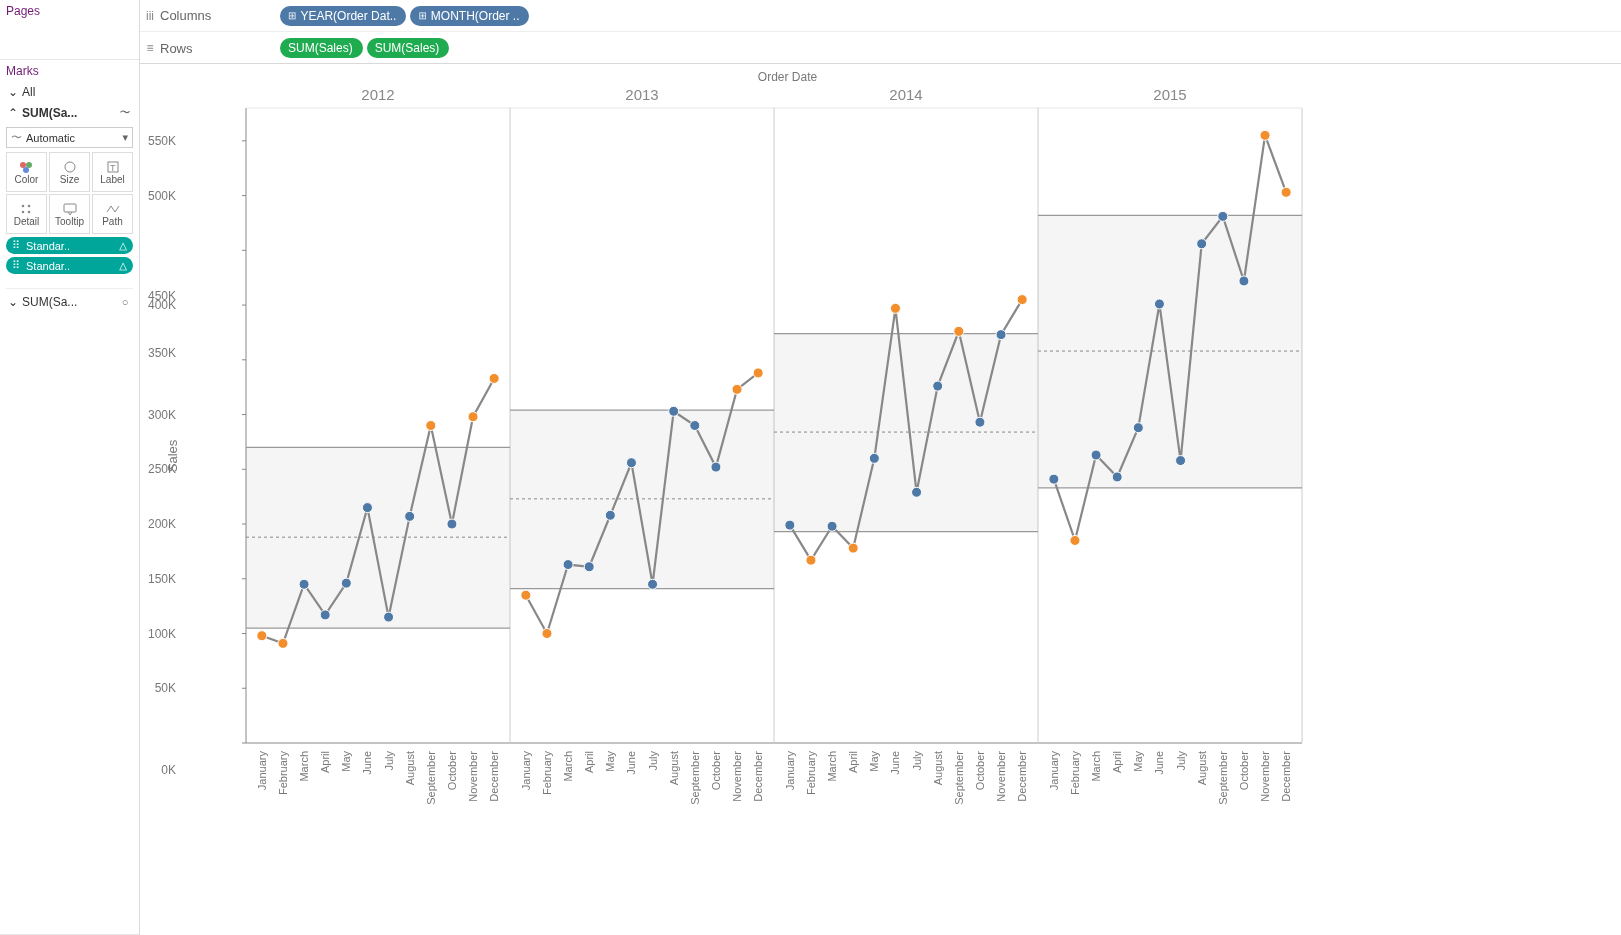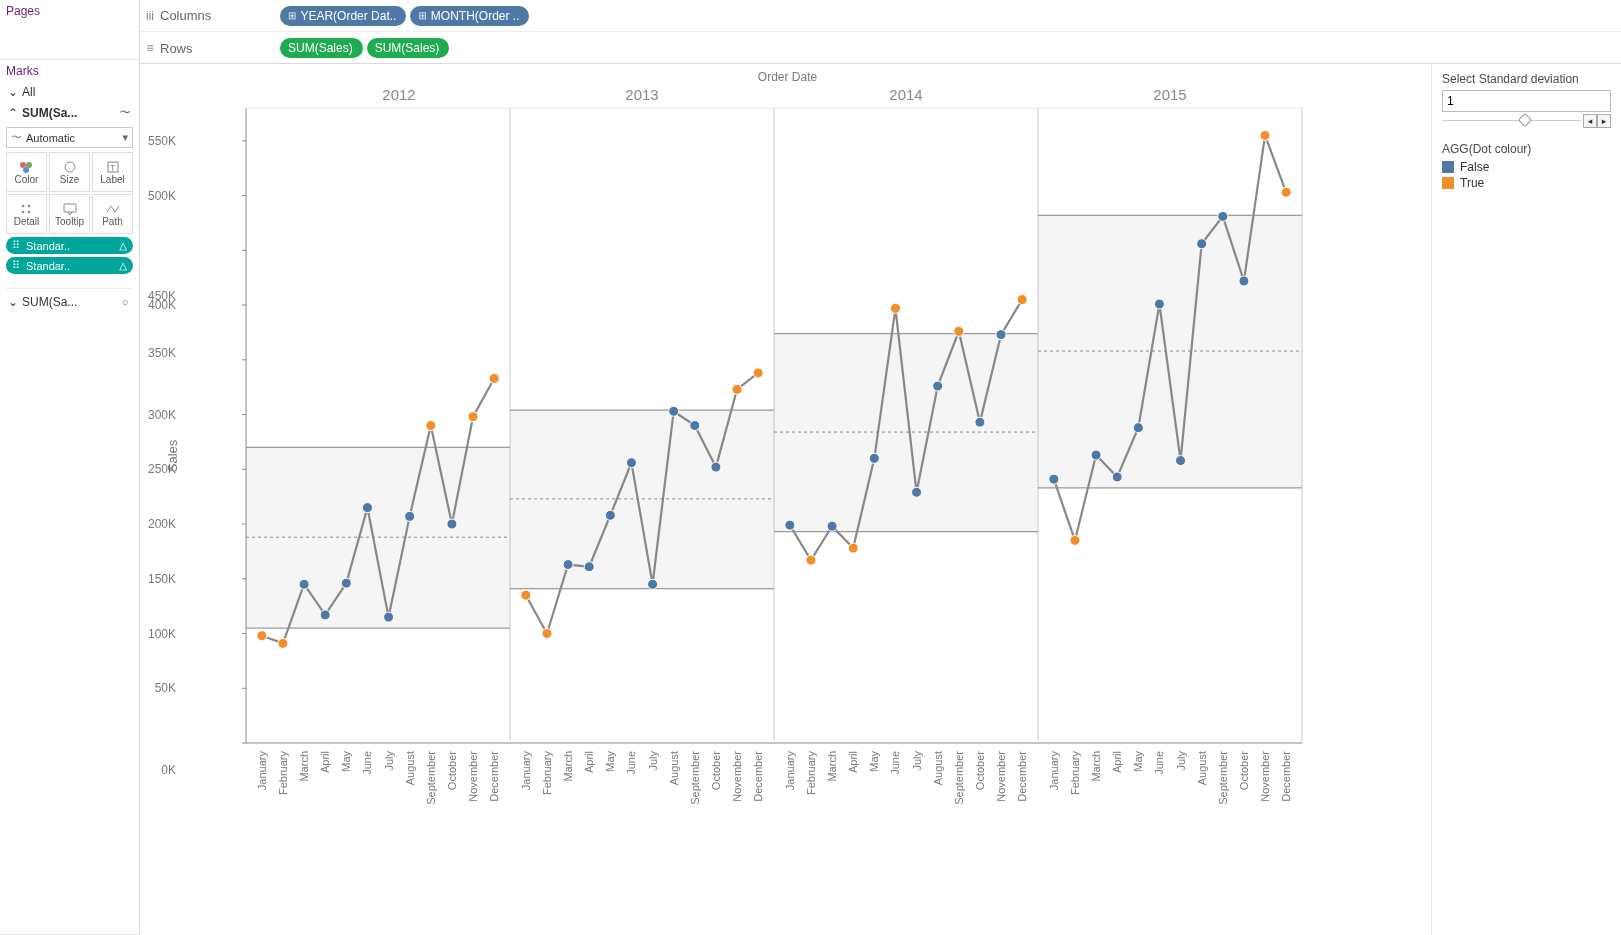--- a/index.html
+++ b/index.html
@@ -282,21 +282,21 @@
           <div class="y-tick-label" style="top: 547.517px;">100K</div>
           <div class="y-tick-label" style="top: 492.776px;">150K</div>
           <div class="y-tick-label" style="top: 438.034px;">200K</div>
           <div class="y-tick-label" style="top: 383.293px;">250K</div>
           <div class="y-tick-label" style="top: 328.552px;">300K</div>
           <div class="y-tick-label" style="top: 267px;">350K</div>
           <div class="y-tick-label" style="top: 219.069px;">400K</div>
           <div class="y-tick-label" style="top: 164.328px; margin-top: 46px;">450K</div>
           <div class="y-tick-label" style="top: 109.586px;">500K</div>
           <div class="y-tick-label" style="top: 54.8448px;">550K</div>
-          <div class="year-label" style="left: 194px; margin-left: 21px;">2012</div>
+          <div class="year-label" style="left: 194px;">2012</div>
           <div class="month-label" style="left: 77.84px; top: 665px;">January</div>
           <div class="month-label" style="left: 98.96px; top: 665px;">February</div>
           <div class="month-label" style="left: 120.08px; top: 665px;">March</div>
           <div class="month-label" style="left: 141.2px; top: 665px;">April</div>
           <div class="month-label" style="left: 162.32px; top: 665px;">May</div>
           <div class="month-label" style="left: 183.44px; top: 665px;">June</div>
           <div class="month-label" style="left: 204.56px; top: 665px;">July</div>
           <div class="month-label" style="left: 225.68px; top: 665px;">August</div>
           <div class="month-label" style="left: 246.8px; top: 665px;">September</div>
           <div class="month-label" style="left: 267.92px; top: 665px;">October</div>
@@ -337,38 +337,14 @@
           <div class="month-label" style="left: 975.44px; top: 665px;">June</div>
           <div class="month-label" style="left: 996.56px; top: 665px;">July</div>
           <div class="month-label" style="left: 1017.68px; top: 665px;">August</div>
           <div class="month-label" style="left: 1038.8px; top: 665px;">September</div>
           <div class="month-label" style="left: 1059.92px; top: 665px;">October</div>
           <div class="month-label" style="left: 1081.04px; top: 665px;">November</div>
           <div class="month-label" style="left: 1102.16px; top: 665px;">December</div>
         </div>
     </div>
 
-    <div class="legend-area">
-      <div class="legend-title" style="margin-top:0">Select Standard deviation</div>
-      <input class="legend-input" value="1" style="">
-      <div class="slider-wrap">
-        <div class="slider-track"></div>
-        <div class="slider-thumb" style="left:46%"></div>
-        <div class="slider-btns">
-          <div class="slider-btn">◂</div>
-          <div class="slider-btn">▸</div>
-        </div>
-      </div>
-
-      <div class="legend-title">AGG(Dot colour)</div>
-      <div id="legend-entries">
-          <div class="legend-row">
-            <div class="swatch" style="background: rgb(78, 121, 167);"></div>
-            <span>False</span>
-          </div>
-          <div class="legend-row">
-            <div class="swatch" style="background: rgb(242, 142, 43);"></div>
-            <span>True</span>
-          </div>
-        </div>
-    </div>
   </div>
 </div>
 
 </body></html>

